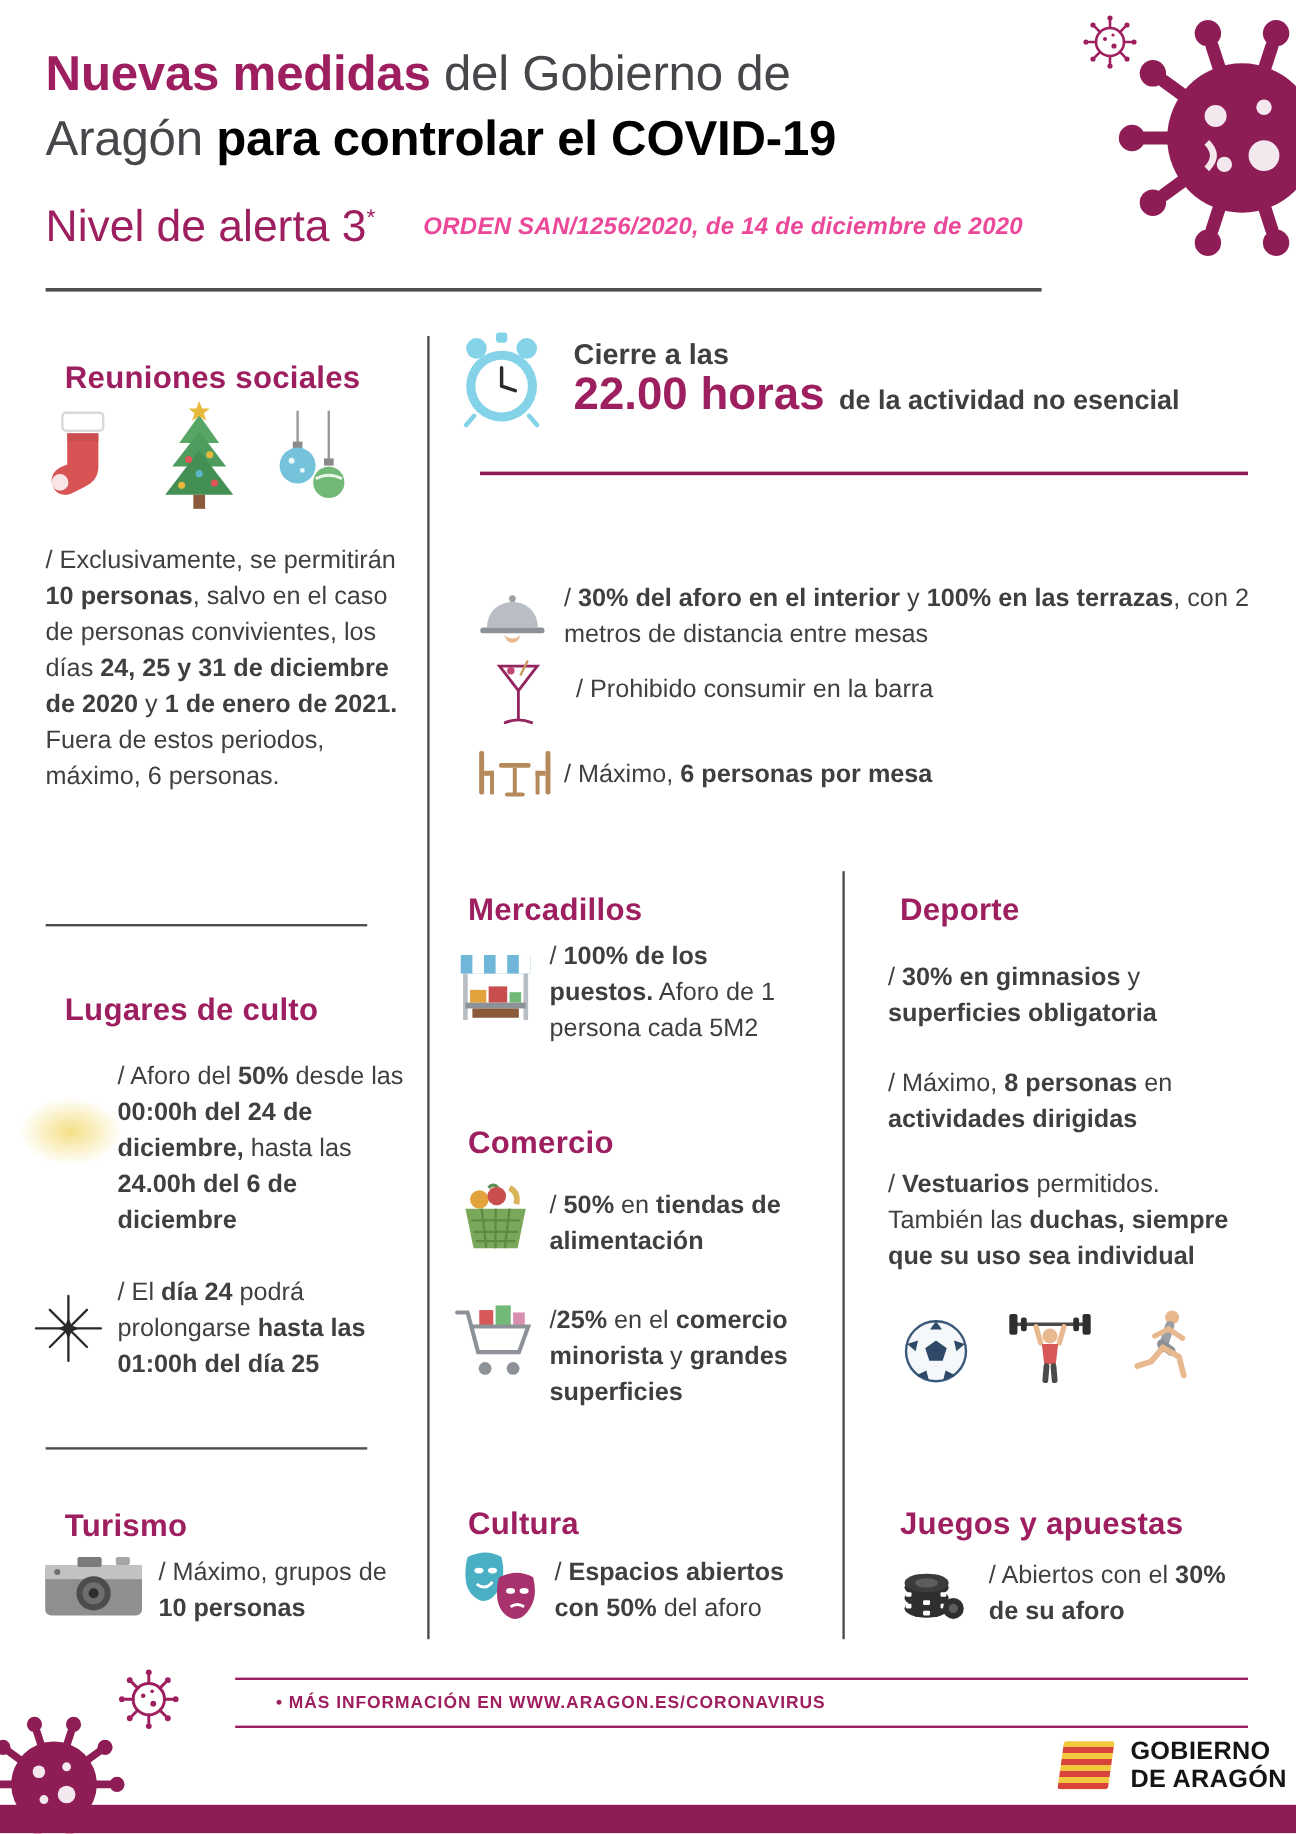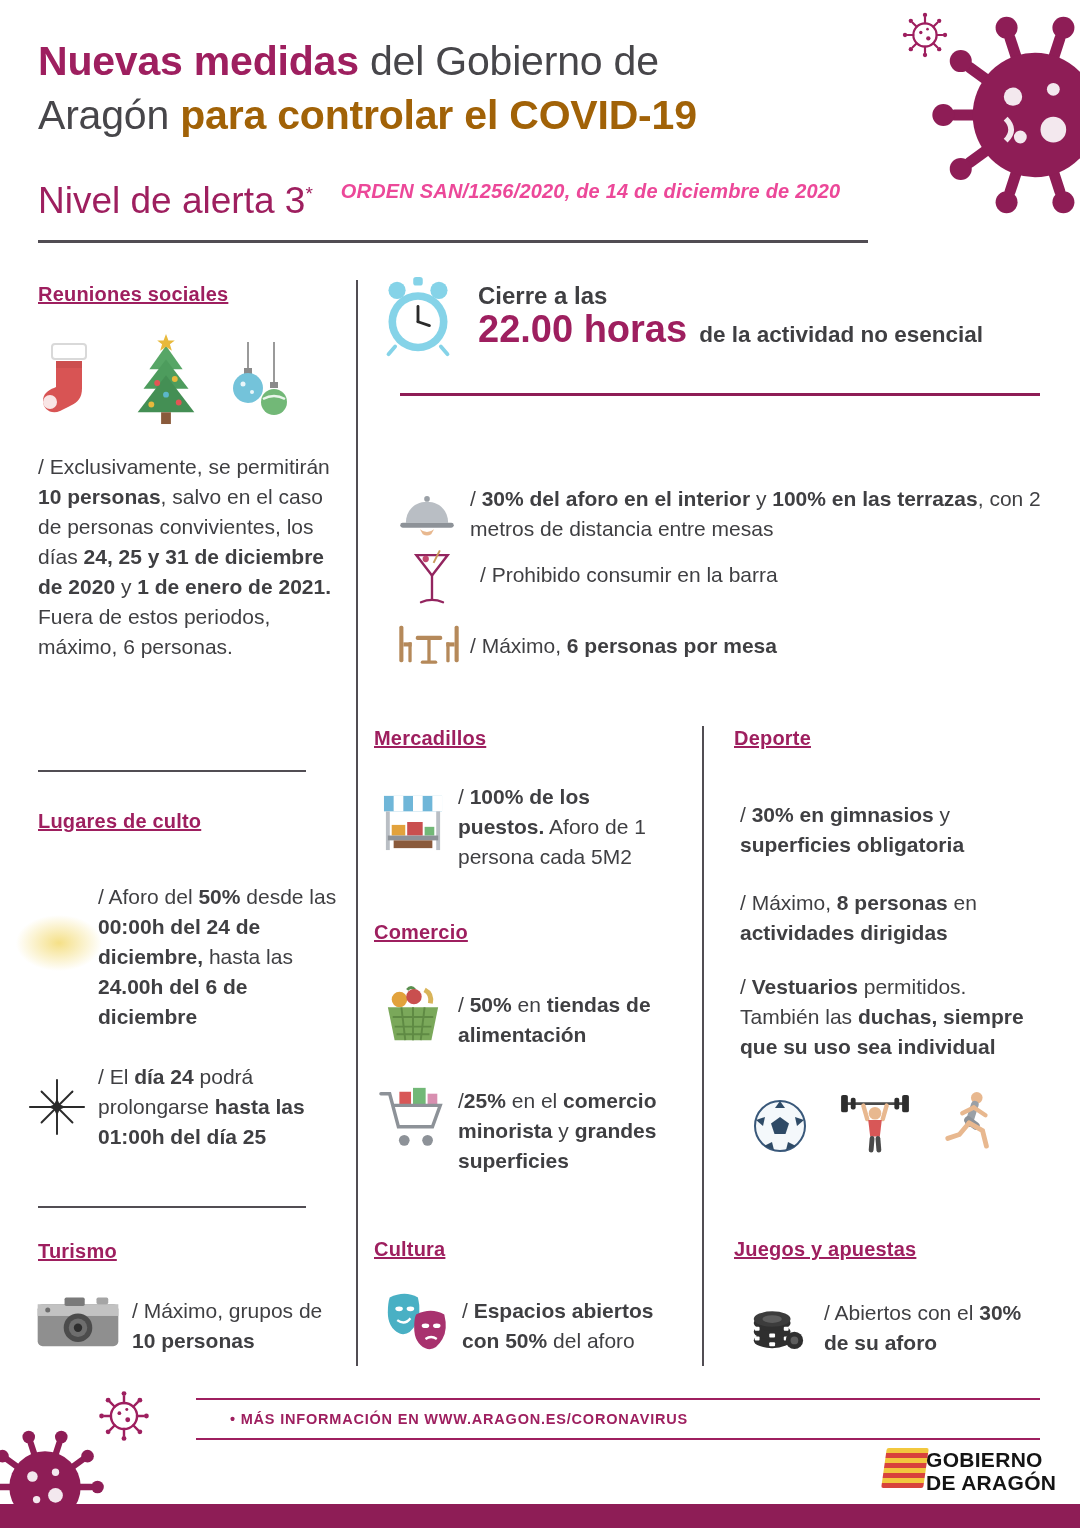--- a/index.html
+++ b/index.html
@@ -4,60 +4,60 @@
 <style>
   * { box-sizing: border-box; }
   html, body { margin: 0; padding: 0; background: #fff; }
   body { font-family: "Liberation Sans", "DejaVu Sans", sans-serif; }
   .page { position: relative; width: 1080px; height: 1528px; background: #fff; overflow: hidden; }
 
   .title { position: absolute; margin: 0; font-size: 41px; line-height: 54px; font-weight: 500; color: #47464a; letter-spacing: -0.2px; }
   .title .b { font-weight: 800; }
   .t-line { display: block; }
 
-  .alert-row { position: absolute; display: flex; align-items: flex-start; gap: 28px; margin-top: 12px; }
+  .alert-row { position: absolute; display: flex; align-items: center; gap: 40px; }
   .alert { font-size: 37px; color: var(--accent); font-weight: 500; }
   .alert sup { font-size: 19px; }
   .order { font-size: 20px; font-style: italic; font-weight: 600; color: #ec4899; letter-spacing: 0.2px; }
 
-  .h2 { position: absolute; margin: 0; font-size: 20px; font-weight: 800; color: var(--accent); letter-spacing: 0.2px; text-decoration: underline; }
+  .h2 { position: absolute; margin: 16px; font-size: 26px; font-weight: 800; color: var(--accent); letter-spacing: 0.2px; }
   .body { position: absolute; margin: 0; font-size: 21px; line-height: 30px; color: var(--ink); }
   .b { font-weight: 700; }
 
   .hr { position: absolute; background: #514d53; }
   .vline { position: absolute; width: 2px; background: #514d53; }
 
   .icon { position: absolute; }
   .icon svg { display: block; width: 100%; height: 100%; }
 
   .cierre-intro { position: absolute; margin: 0; font-size: 24px; font-weight: 700; color: var(--ink); }
   .cierre-line { position: absolute; display: flex; align-items: baseline; gap: 12px; }
   .cierre-time { font-size: 38px; font-weight: 800; color: var(--accent); }
   .cierre-suffix { font-size: 22.5px; font-weight: 700; color: var(--ink); }
 
   .glow { position: absolute; background: radial-gradient(ellipse closest-side, rgba(244,222,128,0.95), rgba(244,222,128,0)); }
 
   .info-band { position: absolute; border-top: 2.5px solid var(--accent); border-bottom: 2.5px solid var(--accent); display: flex; align-items: center; }
   .info-text { font-size: 14.5px; letter-spacing: 0.8px; color: var(--accent); font-weight: 600; padding: 11px 0 11px 34px; }
   .info-text .b { font-weight: 800; }
 
-  .logo { position: absolute; display: flex; gap: 0; }
+  .logo { position: absolute; display: flex; align-items: center; gap: 16px; }
   .flag { width: 42px; height: 40px; background: repeating-linear-gradient(180deg, #f2c83e 0 5px, #d8433c 5px 10px); transform: skewX(-8deg); border-radius: 2px; }
   .logo-text { font-size: 21px; line-height: 23px; font-weight: 800; color: #141414; letter-spacing: 0.3px; }
 
   .bottombar { position: absolute; left: 0; top: 1504px; width: 1080px; height: 24px; background: var(--accent-dark); }
 </style>
 </head>
 <body>
 
 <div class="page">
 
   <h1 class="title" style="left:38px;top:34px;width:840px">
     <span class="t-line"><span class="b" style="color: rgb(158, 31, 95);">Nuevas medidas</span><span> del Gobierno de</span></span>
-    <span class="t-line"><span>Aragón </span><span class="b" style="color: #a16207;">para controlar el COVID-19</span></span>
+    <span class="t-line"><span>Aragón </span><span class="b" style="color: #000000;">para controlar el COVID-19</span></span>
   </h1>
 
   <div class="alert-row" style="left:38px;top:168px">
     <span class="alert"><span>Nivel de alerta 3</span><sup>*</sup></span>
     <span class="order">ORDEN SAN/1256/2020, de 14 de diciembre de 2020</span>
   </div>
 
   <div class="hr" style="left:38px;top:240px;width:830px;height:3px"></div>
 
   <div class="icon" style="left:900px;top:10px;width:50px;height:50px">

